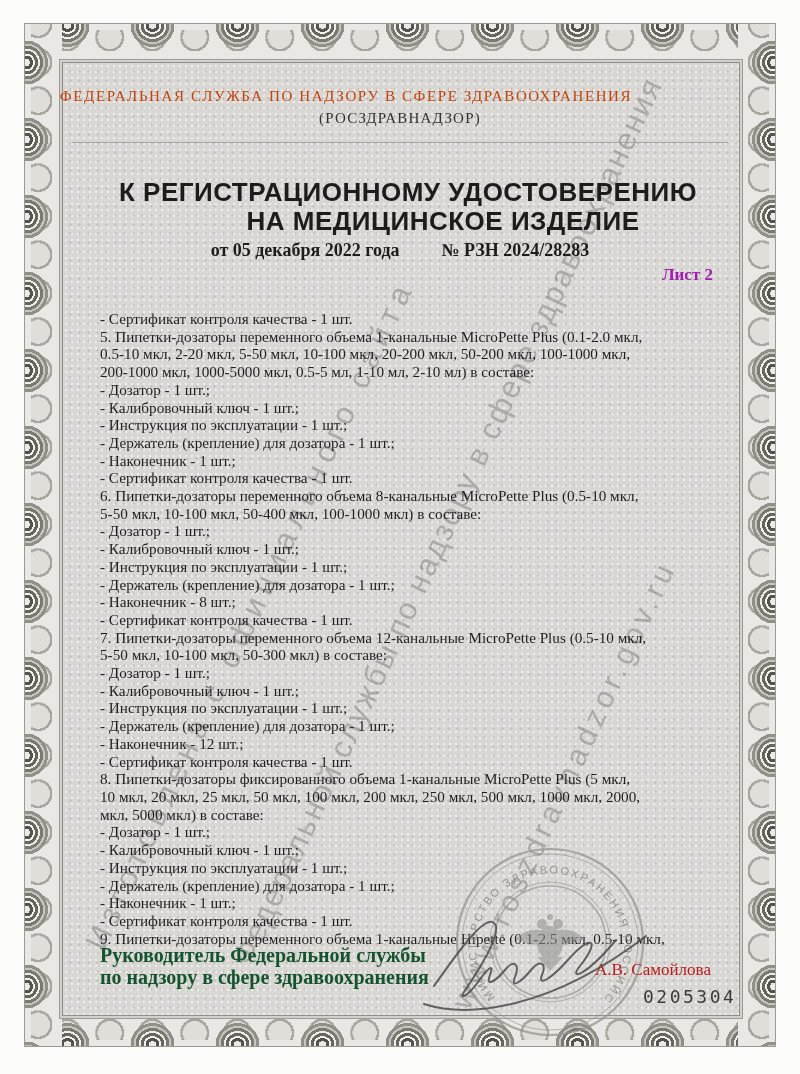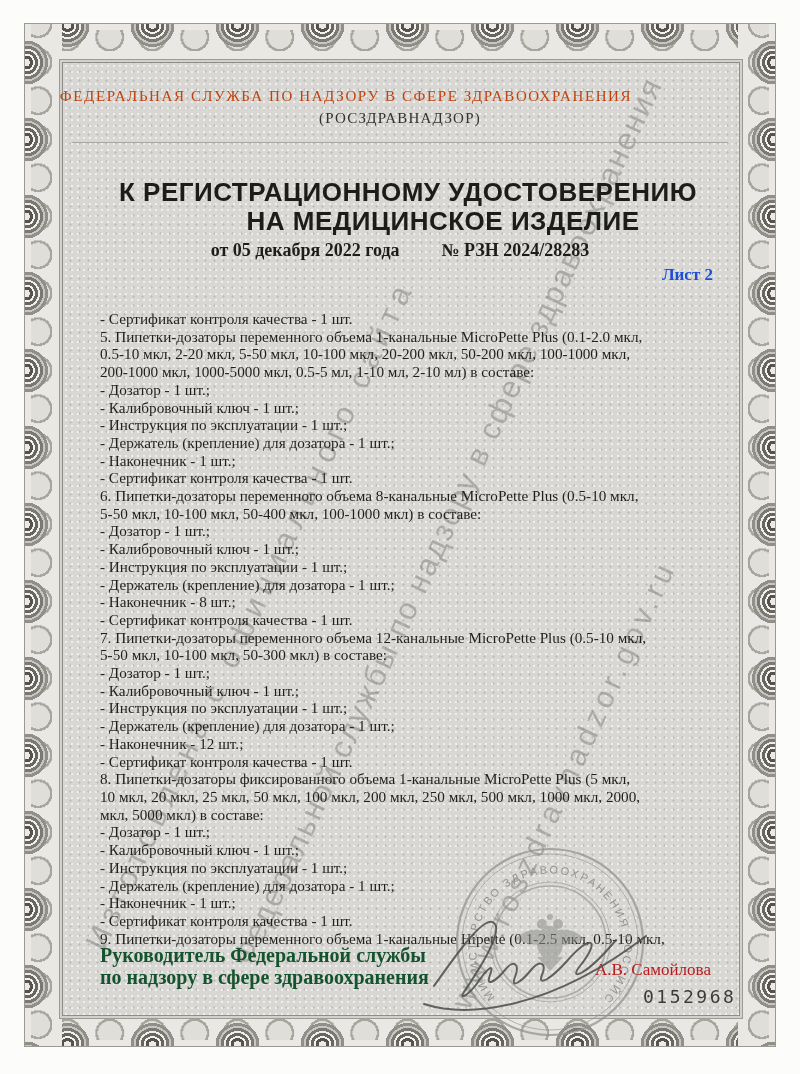--- a/index.html
+++ b/index.html
@@ -62,21 +62,21 @@
   .abs{position:absolute;}
   #agency1{left:0;width:692px;top:88px;text-align:center;font-size:15px;letter-spacing:1.6px;color:#c2410c;z-index:3;}
   #agency2{left:0;width:800px;top:110px;text-align:center;font-size:15px;letter-spacing:1.2px;color:#33332f;z-index:3;}
   #rule{left:72px;top:142px;width:656px;height:1px;background:#a7a6a0;z-index:3;}
   .title-line{left:0;width:800px;text-align:center;font-family:"Liberation Sans",sans-serif;font-weight:bold;color:#1c1c1a;font-size:26px;letter-spacing:0.5px;z-index:3;}
   #title1{top:146px;}
   #title2{top:177px;margin-left:8px;}
   #title3{top:206px;padding-left:43px;}
   #dateline{left:0;width:800px;top:240px;text-align:center;font-weight:bold;font-size:18px;color:#1d1d1b;z-index:3;}
   #dateline .gap{display:inline-block;width:42px;}
-  #sheet{top:265px;right:87px;font-weight:bold;font-size:17px;color:#1d4ed8;z-index:3;}
+  #sheet{top:265px;right:87px;font-weight:bold;font-size:17px;color:#a21caf;z-index:3;}
   #body{left:100px;top:310px;width:616px;font-size:15.2px;line-height:17.7px;color:#1f1f1d;z-index:3;}
   #role{left:100px;top:944px;font-weight:bold;font-size:20px;line-height:22px;color:#14532d;z-index:4;}
   #signer{left:595px;top:960px;font-weight:normal;font-size:17px;color:#b91c1c;z-index:4;text-align:right;}
   #serial{left:643px;top:986px;font-family:"DejaVu Sans Mono",monospace;font-size:18px;letter-spacing:2.5px;color:#3b3b39;z-index:4;}
   
   .wm{position:absolute;white-space:nowrap;font-family:"Liberation Sans",sans-serif;color:rgba(104,104,102,0.42);transform-origin:0 50%;transform:rotate(-65deg);z-index:2;}
   #wm1{left:95px;top:930px;font-size:31px;letter-spacing:7px;}
   #wm2{left:242px;top:945px;font-size:31px;letter-spacing:2px;}
   #wm3{left:460px;top:990px;font-size:30px;letter-spacing:5px;}
   
@@ -150,21 +150,21 @@
       <div>- Наконечник - 1 шт.;</div>
       <div>- Сертификат контроля качества - 1 шт.</div>
       <div>9. Пипетки-дозаторы переменного объема 1-канальные Hipette (0.1-2.5 мкл, 0.5-10 мкл,</div>
     </div>
 
   <div class="abs" id="role">
     <div>Руководитель Федеральной службы</div>
     <div>по надзору в сфере здравоохранения</div>
   </div>
   <div class="abs" id="signer">А.В. Самойлова</div>
-  <div class="abs" id="serial">0152968</div>
+  <div class="abs" id="serial">0205304</div>
 
   <svg class="abs" id="seal" viewBox="0 0 195 195">
     <g stroke="#93938f" fill="none">
       <circle cx="97" cy="97" r="93" stroke-width="2.2" opacity="0.75"></circle>
       <circle cx="97" cy="97" r="88" stroke-width="0.8" opacity="0.8"></circle>
       <circle cx="97" cy="97" r="60" stroke-width="0.8" opacity="0.8"></circle>
       <circle cx="97" cy="97" r="56" stroke-width="1.6" opacity="0.65"></circle>
     </g>
     <path id="seal-ring-path" d="M42,152 A74,74 0 1 1 152,152" fill="none" stroke="none"></path>
     <text font-family="Liberation Sans, sans-serif" font-size="11" letter-spacing="2.2" fill="#8c8c88" opacity="0.9">

